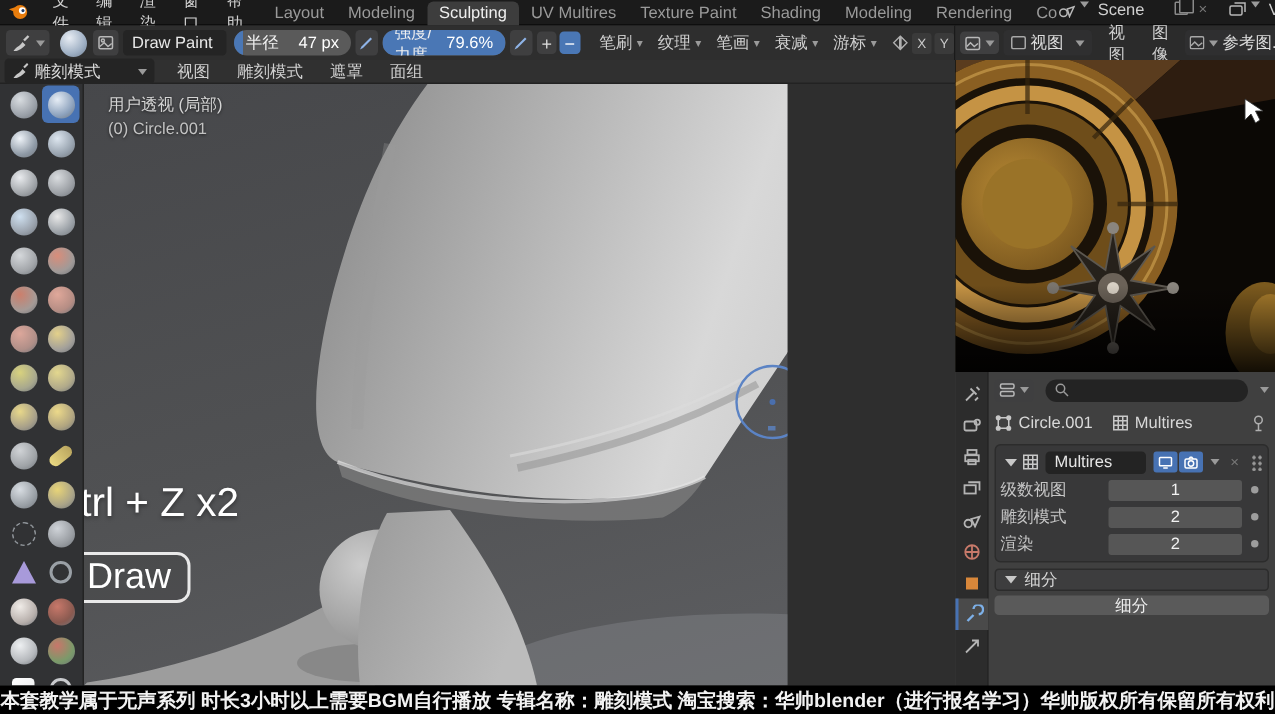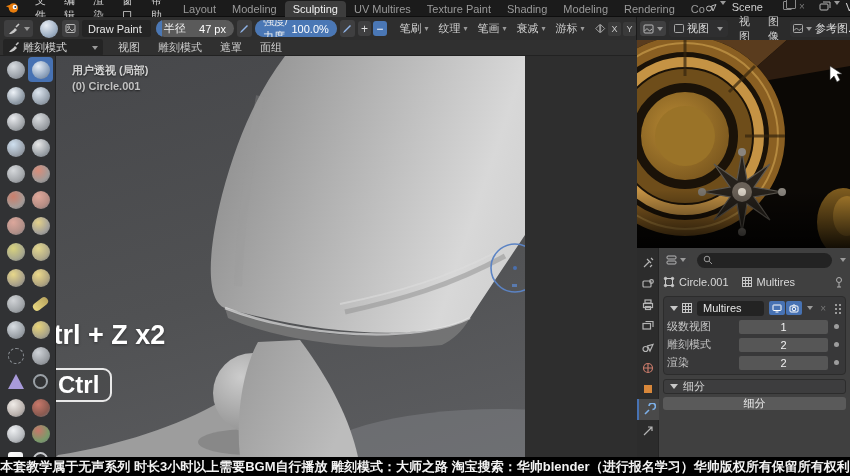--- a/index.html
+++ b/index.html
@@ -33,21 +33,21 @@
   .slider .val{color:#fff;}
   .pen-btn{width:17px;height:17px;background:#3f3f40;border-radius:3px;display:flex;align-items:center;justify-content:center;margin:0 3px 0 1px;}
   .pm-btn{width:15px;height:15px;border-radius:3px;background:#3f3f40;color:#ddd;display:flex;align-items:center;justify-content:center;margin-right:2px;font-size:12px;}
   .pm-btn.on{background:#4a77b5;color:#fff;}
   .dd{display:flex;align-items:center;padding:0 5px;color:#cfcfcf;white-space:nowrap;}
   .sym-btn{width:13px;height:14px;border-radius:2px;background:#3a3a3a;color:#c8c8c8;display:flex;align-items:center;justify-content:center;margin-left:2px;font-size:9px;}
   .field{height:17px;background:#242424;border-radius:3px;display:flex;align-items:center;padding:0 5px;color:#ddd;white-space:nowrap;}
   
   .row3{position:absolute;left:0;top:40px;width:637px;height:16px;background:#303030;display:flex;align-items:center;padding-left:3px;border-bottom:1px solid #222;}
   
-  .viewport{position:absolute;left:0;top:56px;width:525px;height:401px;background:linear-gradient(165deg,#46474a 0%,#505153 55%,#5d5e61 100%);overflow:hidden;font-weight:bold;}
+  .viewport{position:absolute;left:0;top:56px;width:525px;height:401px;background:linear-gradient(165deg,#46474a 0%,#505153 55%,#5d5e61 100%);overflow:hidden;}
   .vp-overlay{position:absolute;left:72px;top:6px;color:#d4d4d4;text-shadow:0 1px 2px rgba(0,0,0,.6);line-height:16px;}
   .screencast{position:absolute;left:34px;top:264px;color:#fff;font-size:27px;text-shadow:0 1px 3px rgba(0,0,0,.4);}
   .keybadge{position:absolute;left:45px;top:312px;border:2px solid #e9e9e9;border-radius:9px;padding:1px 11px;color:#fff;font-size:24px;background:rgba(50,50,50,.25);}
   .nav-btns{position:absolute;left:605px;top:60px;display:flex;flex-direction:column;}
   .nav-btn{width:22px;height:22px;border-radius:50%;background:rgba(96,96,96,.55);display:flex;align-items:center;justify-content:center;margin-bottom:2px;}
   .gizmo{position:absolute;left:570px;top:8px;}
   
   .toolbar{position:absolute;left:0;top:56px;width:56px;height:401px;background:#313234;padding:1px 0 0 3px;overflow:hidden;border-right:1px solid #232323;}
   .tb-row{display:flex;margin-bottom:1px;}
   .tb-cell{width:25px;height:25px;border-radius:4px;display:flex;align-items:center;justify-content:center;}
@@ -165,21 +165,21 @@
         <span class="val">47 px</span>
       </div>
       <div class="pen-btn">
         <svg width="11" height="11" viewBox="0 0 11 11">
             <path d="M1 10 L3 9 L9 3 L8 2 L2 8 Z" fill="#8fb4e8"></path>
           </svg>
       </div>
       <div class="slider" style="width:90px;">
         <div class="fill" id="strength-fill" style="width: 100%;"></div>
         <span>强度/力度</span>
-        <span class="val">100.0%</span>
+        <span class="val">79.6%</span>
       </div>
       <div class="pen-btn">
         <svg width="11" height="11" viewBox="0 0 11 11">
             <path d="M1 10 L3 9 L9 3 L8 2 L2 8 Z" fill="#8fb4e8"></path>
           </svg>
       </div>
       <div class="pm-btn">+</div>
       <div class="pm-btn on">−</div>
       <div id="tool-dd" style="display:flex;margin-left:6px;justify-content:center;">
           <span class="dd">笔刷<span class="chev">▾</span></span>
@@ -318,21 +318,21 @@
           </svg>
       </div>
       <div class="nav-btn">
         <svg width="13" height="12" viewBox="0 0 13 12" fill="none" stroke="#dcdcdc">
             <path d="M2 10 L4 3 H9 L11 10 Z M3 7.5 h7 M4.5 5 h4 M6.5 3 v7"></path>
           </svg>
       </div>
     </div>
 
     <div class="screencast">Ctrl + Z x2</div>
-    <div class="keybadge">Ctrl</div>
+    <div class="keybadge">Draw</div>
   </div>
 
   <div class="toolbar" id="toolbar">
       <div class="tb-row">
         <div class="tb-cell">
           <div class="tb-sphere" style="background: radial-gradient(circle at 35% 30%, rgb(216, 220, 224) 0%, rgb(154, 160, 168) 62%, rgb(111, 116, 122) 100%);"></div>
         </div>
         <div class="tb-cell active">
           <div class="tb-sphere" style="background: radial-gradient(circle at 35% 30%, rgb(230, 237, 245) 0%, rgb(141, 162, 189) 62%, rgb(111, 116, 122) 100%);"></div>
         </div>
@@ -634,15 +634,15 @@
       </div>
       <div class="secpanel">
         <span style="width:0;height:0;border-left:4px solid transparent;border-right:4px solid transparent;border-top:5px solid #c8c8c8;margin-right:5px;"></span>
         <span>细分</span>
       </div>
       <div class="bigbtn">细分</div>
     </div>
   </div>
 
   <div class="bottombar">
-    <span>本套教学属于无声系列 时长3小时以上需要BGM自行播放  雕刻模式：大师之路  淘宝搜索：华帅blender（进行报名学习）华帅版权所有保留所有权利</span>
+    <span>本套教学属于无声系列 时长3小时以上需要BGM自行播放  专辑名称：雕刻模式  淘宝搜索：华帅blender（进行报名学习）华帅版权所有保留所有权利</span>
   </div>
 </div>
 
 </body></html>

